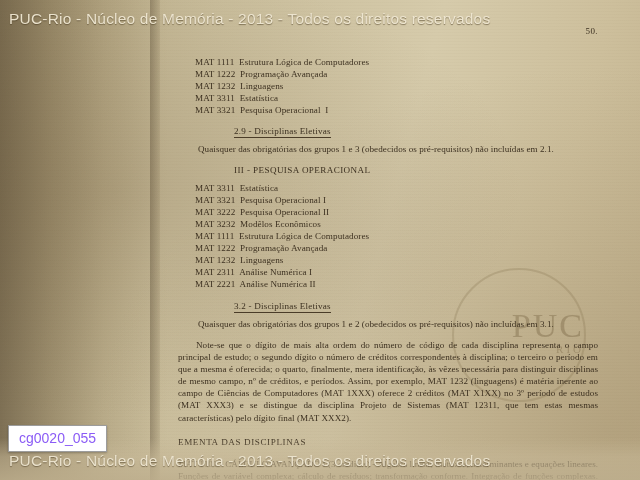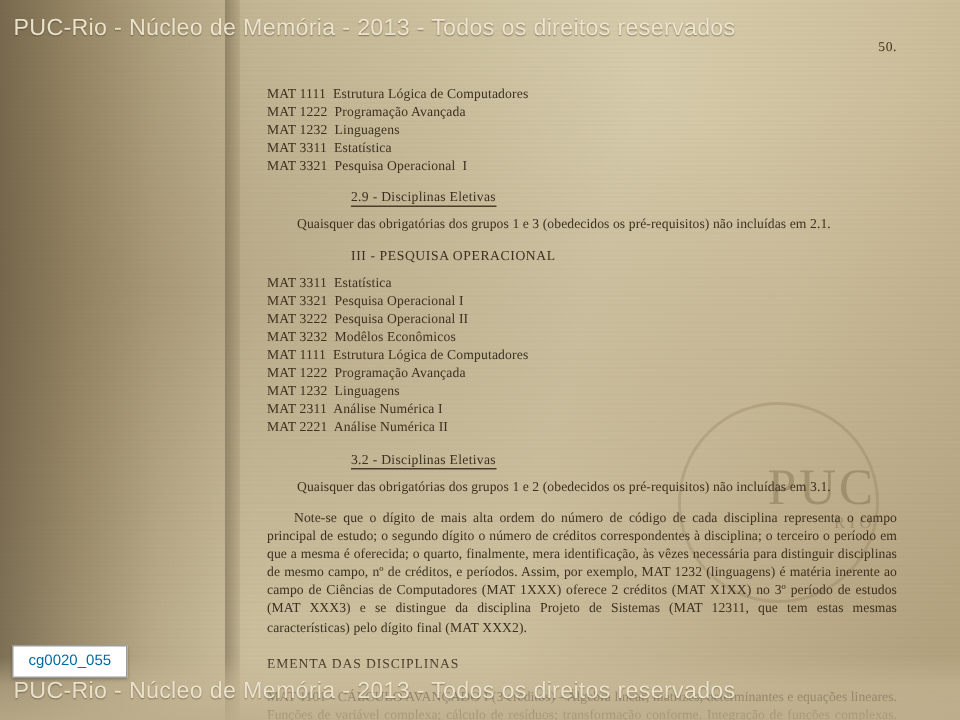--- a/index.html
+++ b/index.html
@@ -88,23 +88,23 @@
     opacity: 0.92;
   }
 
   
   #caption-chip {
     position: absolute;
     left: 8px;
     bottom: 28px;
     background: #ffffff;
     border: 1px solid #9c9c9c;
-    color: #0369a1;
+    color: #8b5cf6;
     font-family: "Liberation Sans", sans-serif;
-    font-size: 10px;
+    font-size: 14px;
     padding: 4px 10px 5px 10px;
     box-shadow: 0 1px 2px rgba(0,0,0,0.25);
   }
 
   
   #col {
     position: absolute;
     left: 178px;
     top: 26px;
     width: 420px;
@@ -114,21 +114,21 @@
     font-family: "Liberation Serif", serif;
   }
   #col .pagenum {
     margin-left: 2px;
     font-size: 9px;
     letter-spacing: 0.4px;
     margin-bottom: 19px;
     text-align: right;
   }
   .course-list {
-    margin: 0 0 9px 0;
+    margin: 0 0 9px 17px;
     padding: 0;
     list-style: none;
   }
   .course-list li {
     white-space: pre;
     letter-spacing: 0.1px;
     line-height: 1.31;
   }
   .sec-head {
     margin: 0 0 6px 0;

